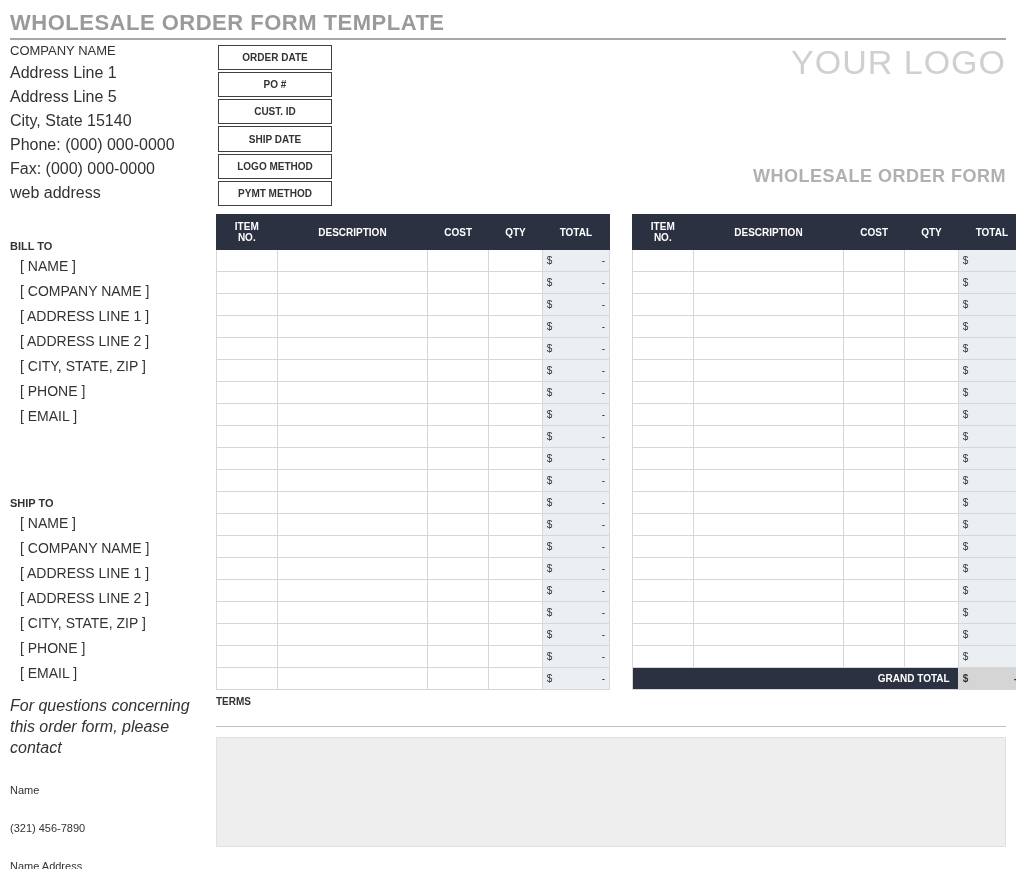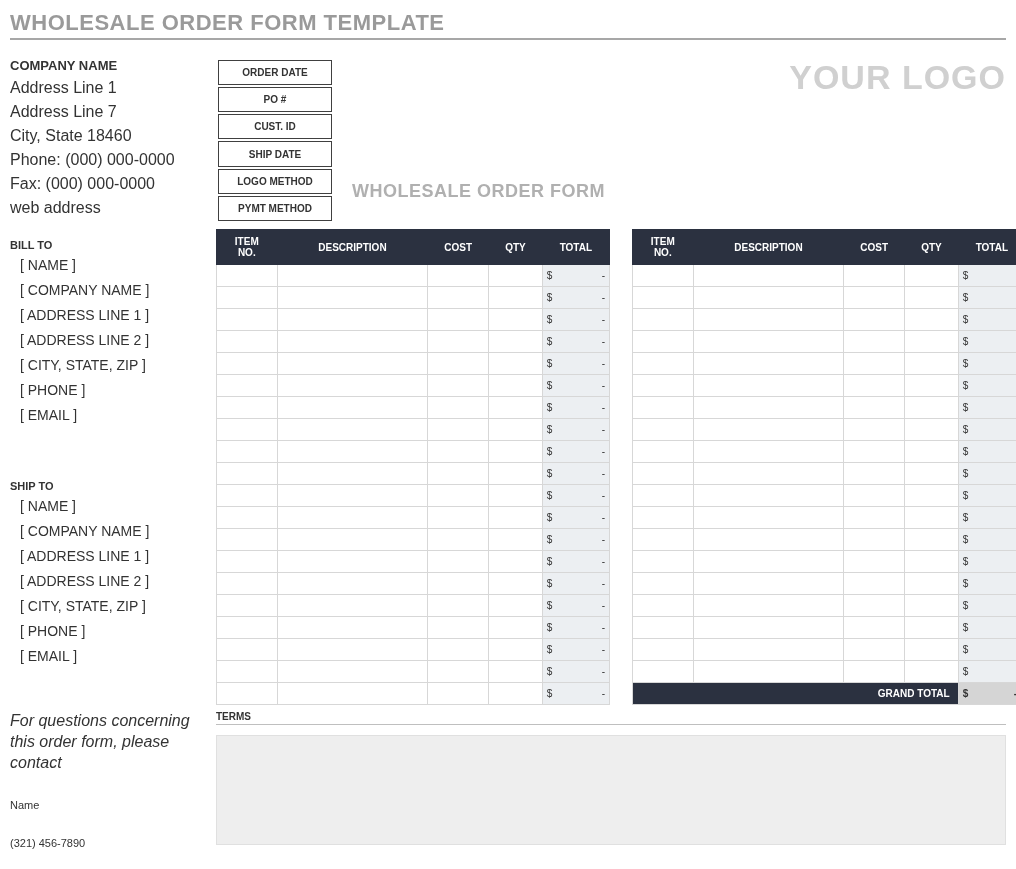--- a/index.html
+++ b/index.html
@@ -1,59 +1,59 @@
 <!DOCTYPE html>
 <html><head>
 <meta charset="utf-8">
 <style>
 *{box-sizing:border-box;margin:0;padding:0}
 body{font-family:Arial,Helvetica,sans-serif;background:#fff;width:1016px;padding:10px;color:#333;font-size:11px}
-.page-title{color:#9a9a9a;font-size:22px;font-weight:bold;border-bottom:2px solid #a7a7a7;padding-bottom:2px;margin-bottom:18px;letter-spacing:.5px}
+.page-title{color:#9a9a9a;font-size:22px;font-weight:bold;border-bottom:2px solid #a7a7a7;padding-bottom:2px;margin-bottom:3px;letter-spacing:.5px}
 .top{display:flex;gap:18px}
 .sidebar{width:188px;flex-shrink:0}
-.company-name{font-weight:bold;font-size:13px;margin-bottom:6px}
+.company-name{font-weight:normal;font-size:13px;margin-bottom:6px}
 .addr-line{font-size:16px;margin-bottom:6px}
 .order-meta{width:118px}
 .order-meta td{border:1px solid #404040;padding:4px 7px;font-size:10px;font-weight:bold;text-align:center;height:22px}
 .logo-box{flex:1;text-align:right}
-.logo-text{color:#d0d0d0;font-size:34px;font-weight:bold;letter-spacing:1px}
-.subtitle{color:#b0b0b0;font-size:18px;font-weight:bold;letter-spacing:.5px;text-align:left;margin-top:84px}
+.logo-text{color:#d0d0d0;font-size:34px;font-weight:normal;letter-spacing:1px}
+.subtitle{color:#b0b0b0;font-size:18px;font-weight:bold;letter-spacing:.5px;text-align:right;margin-top:84px}
 .mid{display:flex;gap:18px;margin-top:6px}
-.section-h{font-size:11px;font-weight:bold;margin:10px 0 6px}
+.section-h{font-size:11px;font-weight:bold;margin:26px 0 6px}
 .field-list div{font-size:14px;margin:0 0 9px 10px}
 .tables{display:flex;gap:22px;flex:1}
 .item-table{border-collapse:collapse;width:394px}
 .item-table th{background:#2b3140;color:#fff;font-size:10px;font-weight:bold;padding:6px 16px;text-align:center;border:1px solid #2b3140}
 .item-table td{border:1px solid #d7d7d7;height:22px;font-size:10px;padding:0 4px}
 .col-item{width:62px}
 .col-desc{width:170px}
 .col-cost{width:40px}
 .col-qty{width:34px}
 .col-total{width:68px;background:#eceff2}
 .col-total .tcell{display:flex;justify-content:space-between}
 .grand-row td{background:#2b3140;color:#fff;font-weight:bold;text-align:right;font-size:10px;padding-right:8px}
 .grand-row td.gt{background:#d5d5d5;color:#333}
 .footer{display:flex;gap:18px;margin-top:6px}
 .contact-note{font-style:italic;font-size:16px;width:188px;line-height:1.3}
 .contact-list div{font-size:11px;margin:26px 0}
 .terms-wrap{flex:1}
-.terms-label{font-size:10px;font-weight:bold;border-bottom:1px solid #bfbfbf;padding-bottom:2px;margin-bottom:10px}
+.terms-label{font-size:10px;font-weight:bold;border-bottom:1px solid #bfbfbf;padding-bottom:19px;margin-bottom:10px}
 .terms-box{background:#eee;height:110px;border:1px solid #e0e0e0}
 </style>
 </head>
 <body>
 
 <div class="page-title">WHOLESALE ORDER FORM TEMPLATE</div>
 
 <div class="top">
   <div class="sidebar">
     <div class="company-name">COMPANY NAME</div>
     <div class="addr-line">Address Line 1</div>
-    <div class="addr-line">Address Line 7</div>
-    <div class="addr-line">City, State  18460</div>
+    <div class="addr-line">Address Line 5</div>
+    <div class="addr-line">City, State  15140</div>
     <div class="addr-line">Phone: (000) 000-0000</div>
     <div class="addr-line">Fax: (000) 000-0000</div>
     <div class="addr-line">web address</div>
   </div>
 
   <table class="order-meta">
     <tbody id="order-meta-body">
         <tr>
           <td>ORDER DATE</td>
         </tr>

